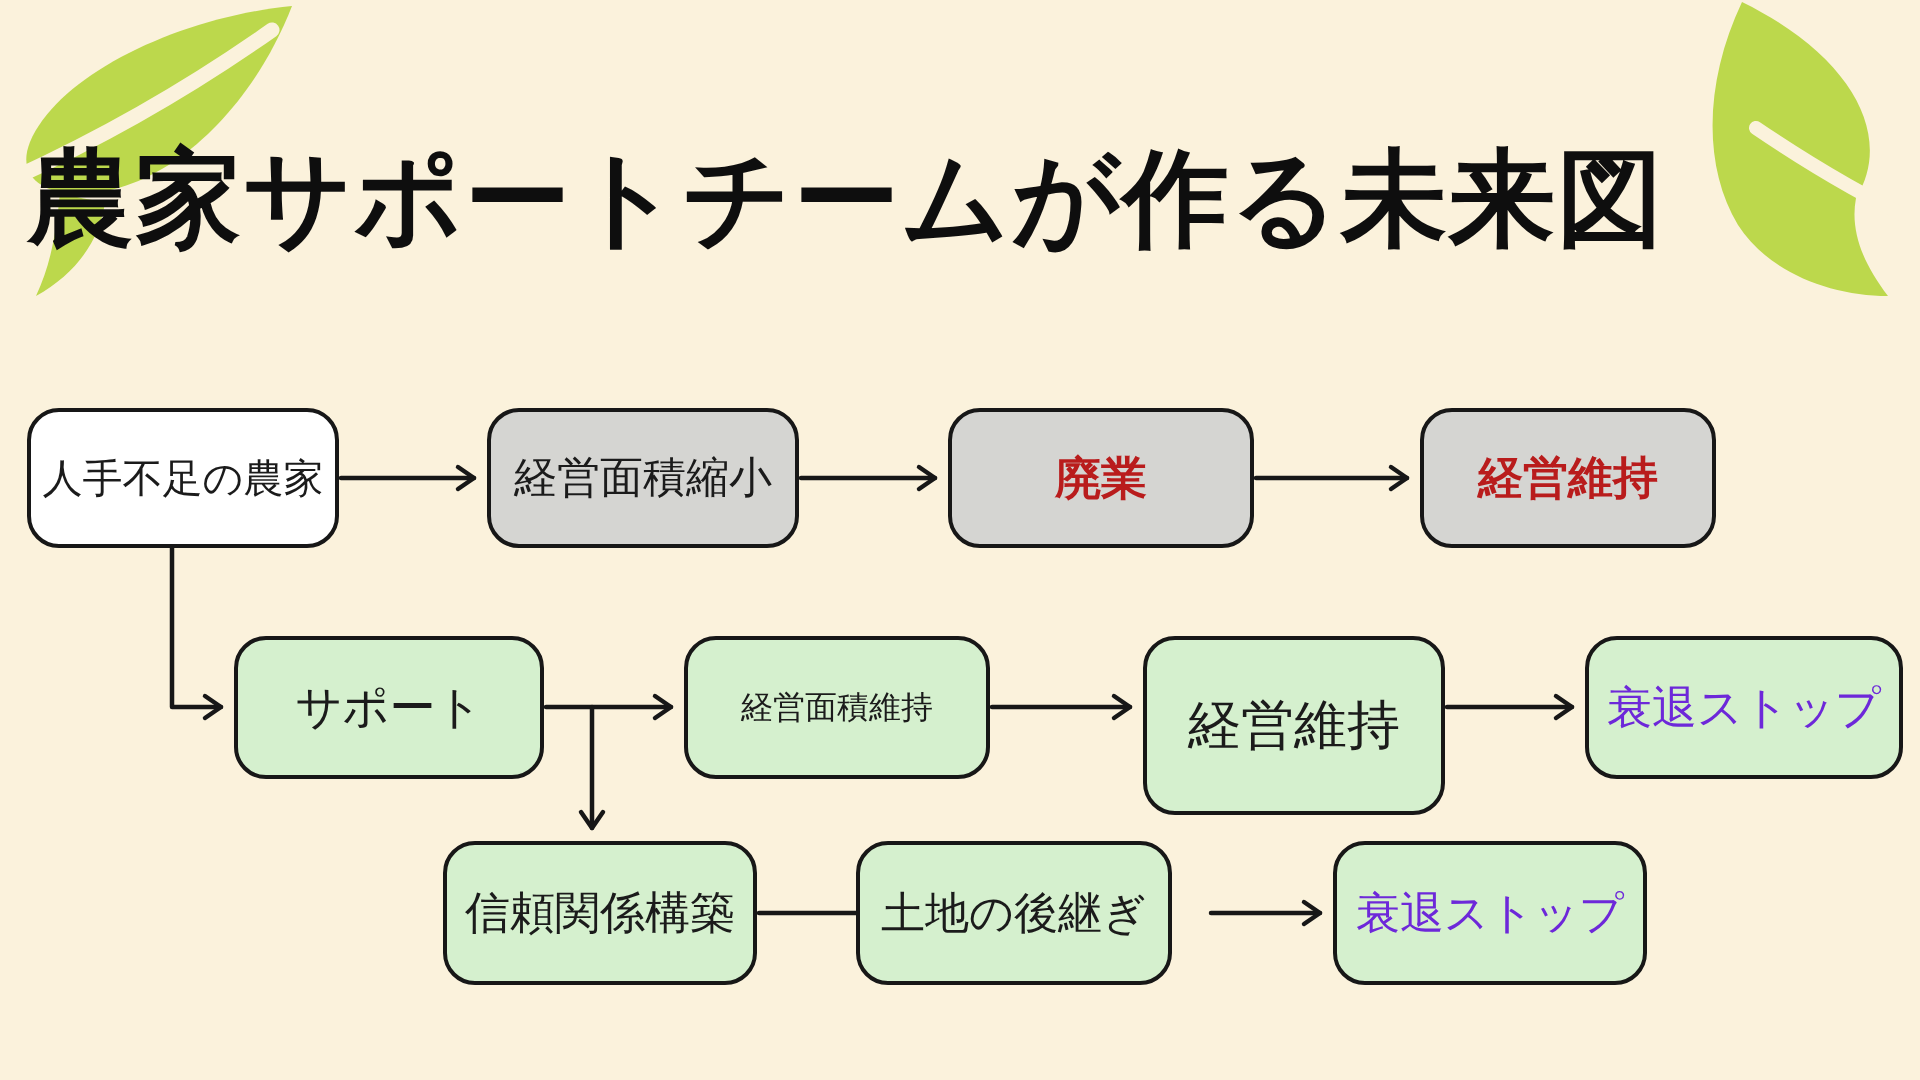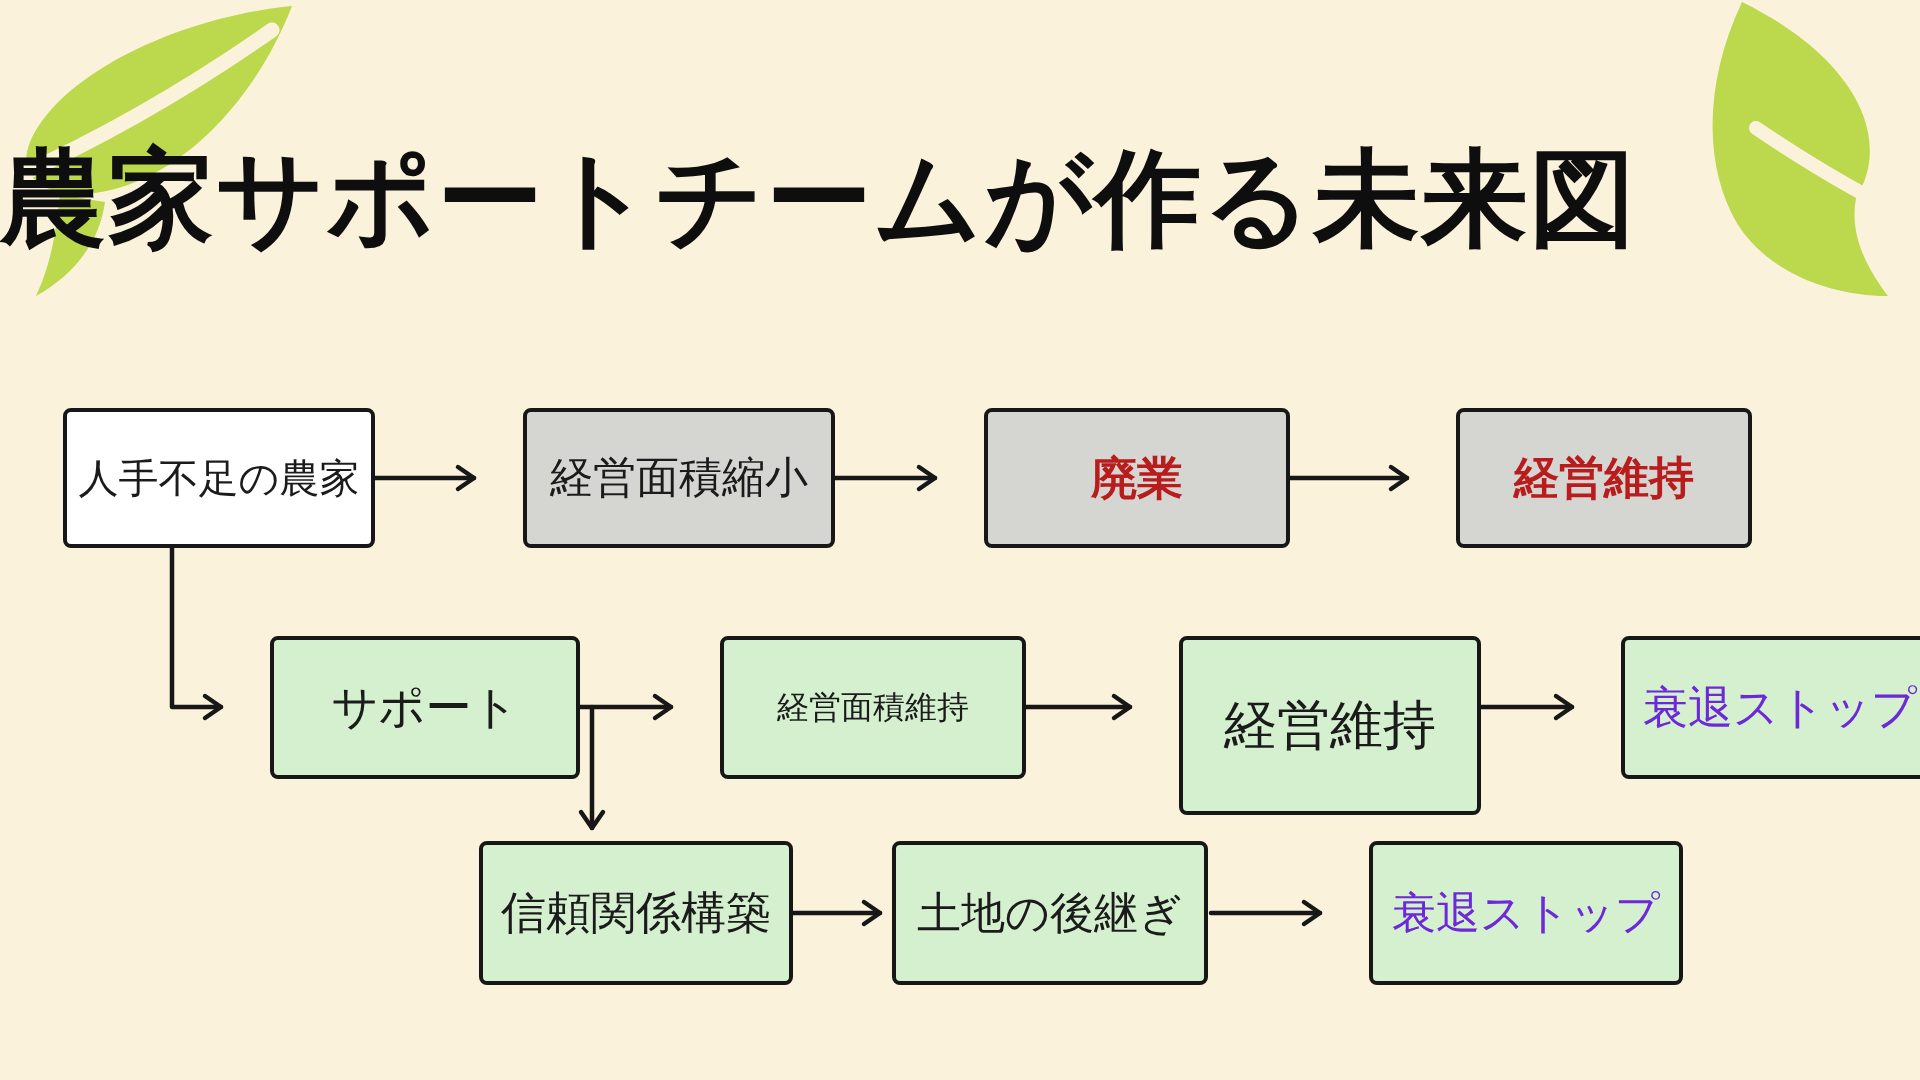--- a/index.html
+++ b/index.html
@@ -21,39 +21,38 @@
     inset: 0;
     width: 1920px;
     height: 1080px;
     pointer-events: none;
   }
   .page-title {
     position: absolute;
     top: 128px;
     left: 0;
     width: 1665px;
-    text-align: left;
+    text-align: right;
     font-size: 106px;
     font-weight: 900;
     letter-spacing: 2px;
     color: #0e0e0e;
     white-space: nowrap;
   }
   .node {
     position: absolute;
     display: flex;
     align-items: center;
     justify-content: center;
     box-sizing: border-box;
     border: 4px solid #171717;
-    border-radius: 8px;
+    border-radius: 32px;
     text-align: center;
     line-height: 1.1;
     white-space: nowrap;
-    margin-left: 36px;
   }
   .v-white { background: #FFFFFF; }
   .v-gray  { background: #D5D5D2; }
   .v-green { background: #D5F0CE; }
   .t-black { color: #1b1b1b; }
   .t-red   { color: #b91c1c; font-weight: bold; }
   .t-blue  { color: #6d28d9; }
 
   
   .n0 { left: 27px;   top: 408px; width: 312px; height: 140px; font-size: 40px; }

